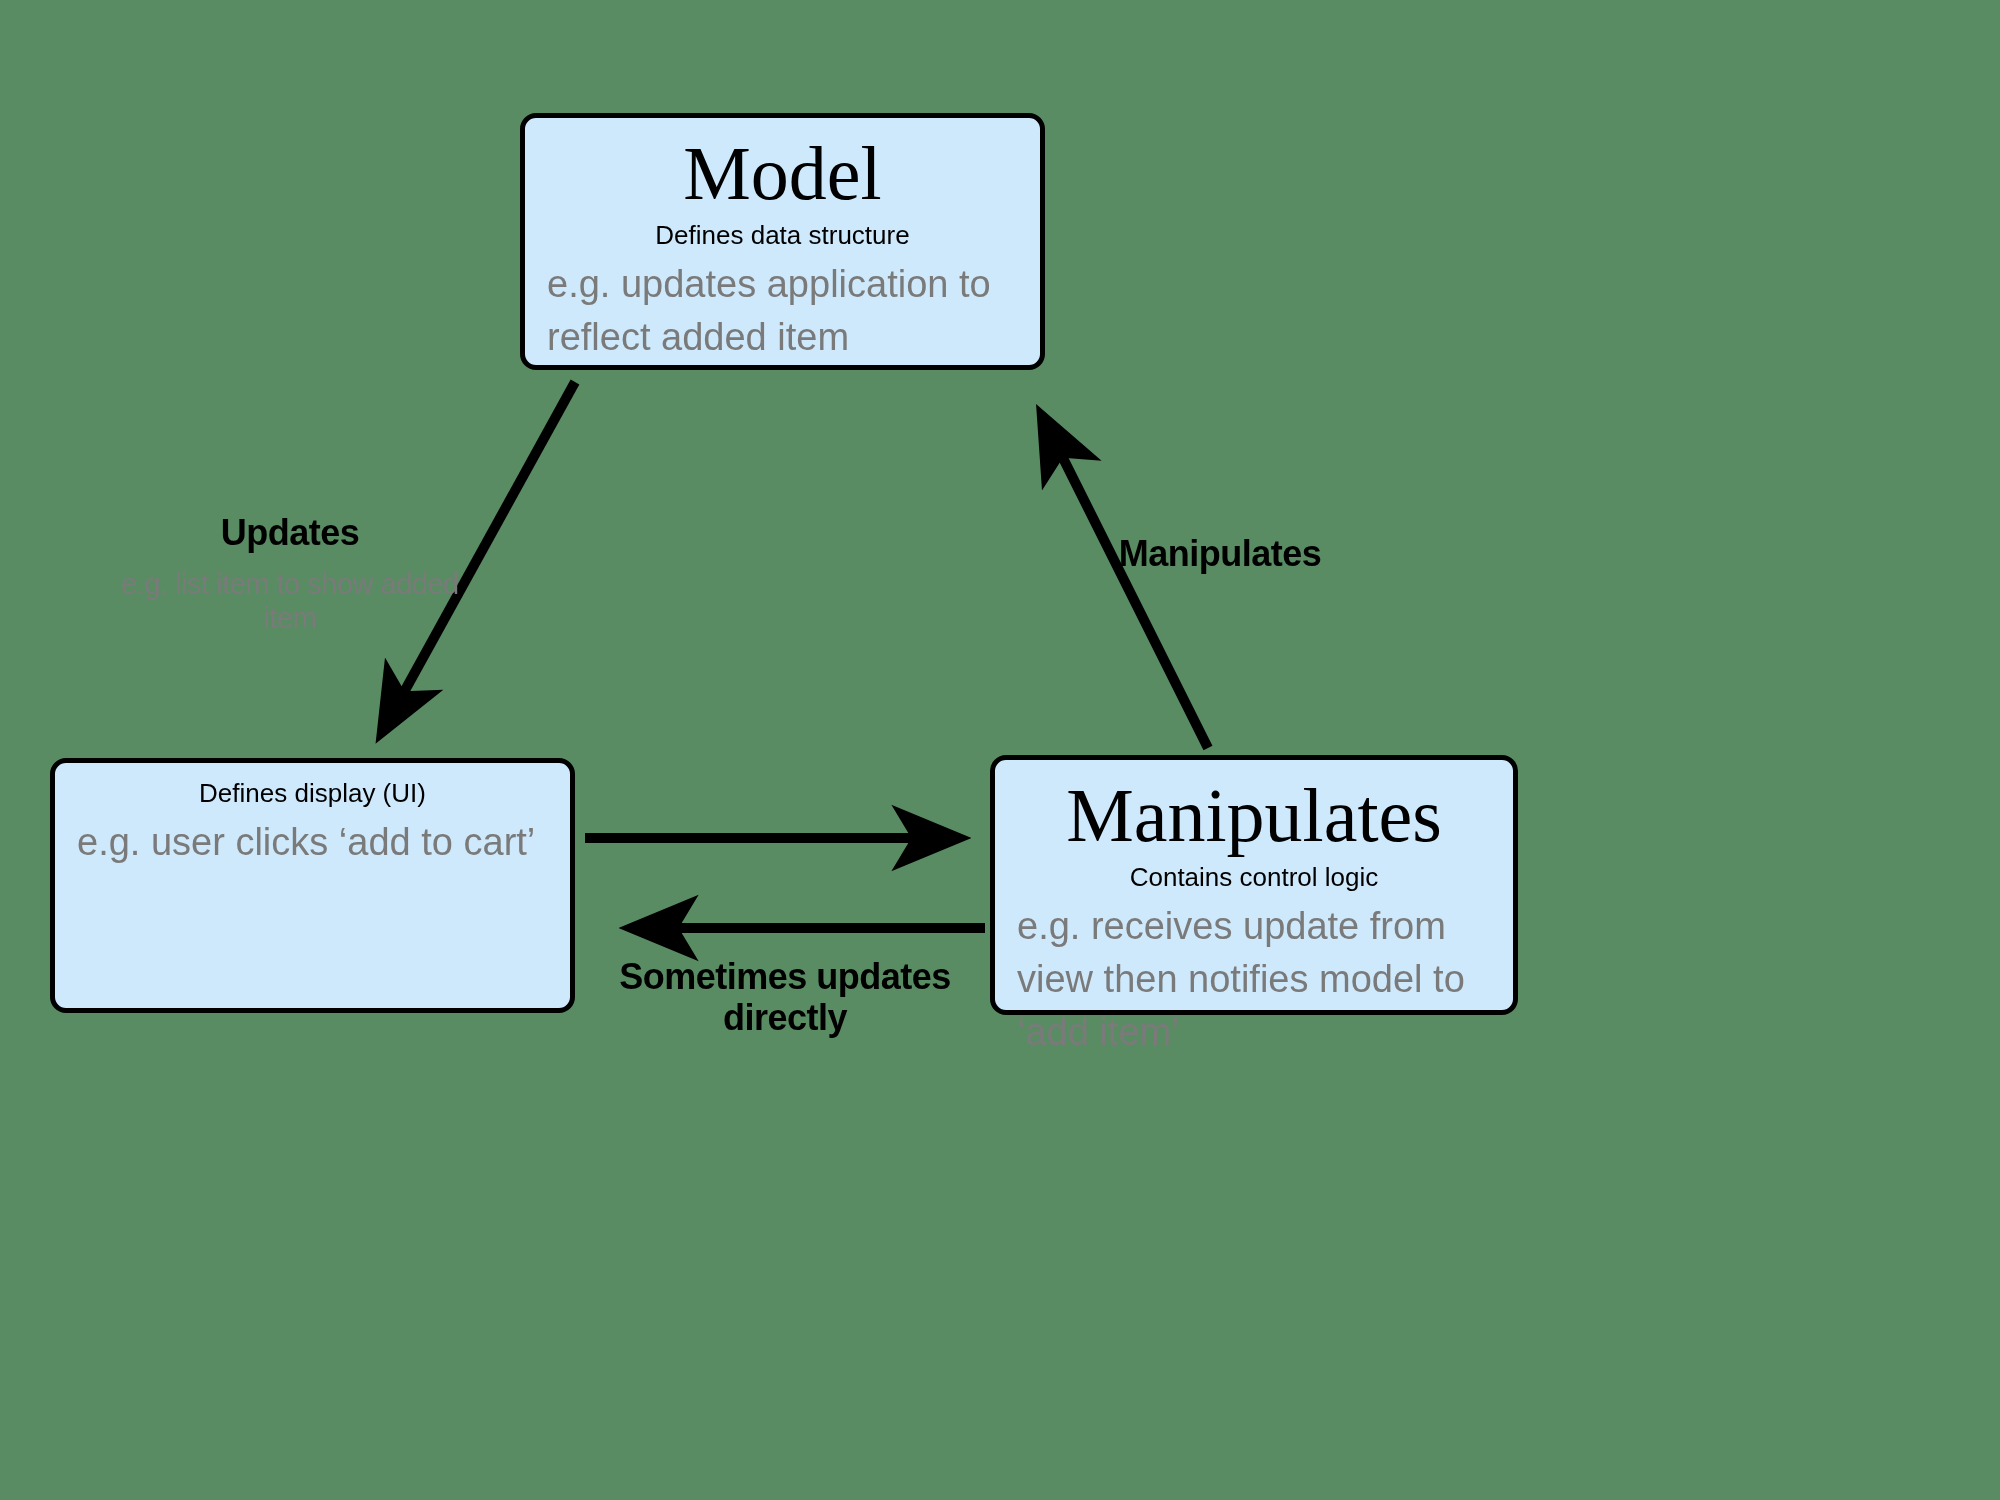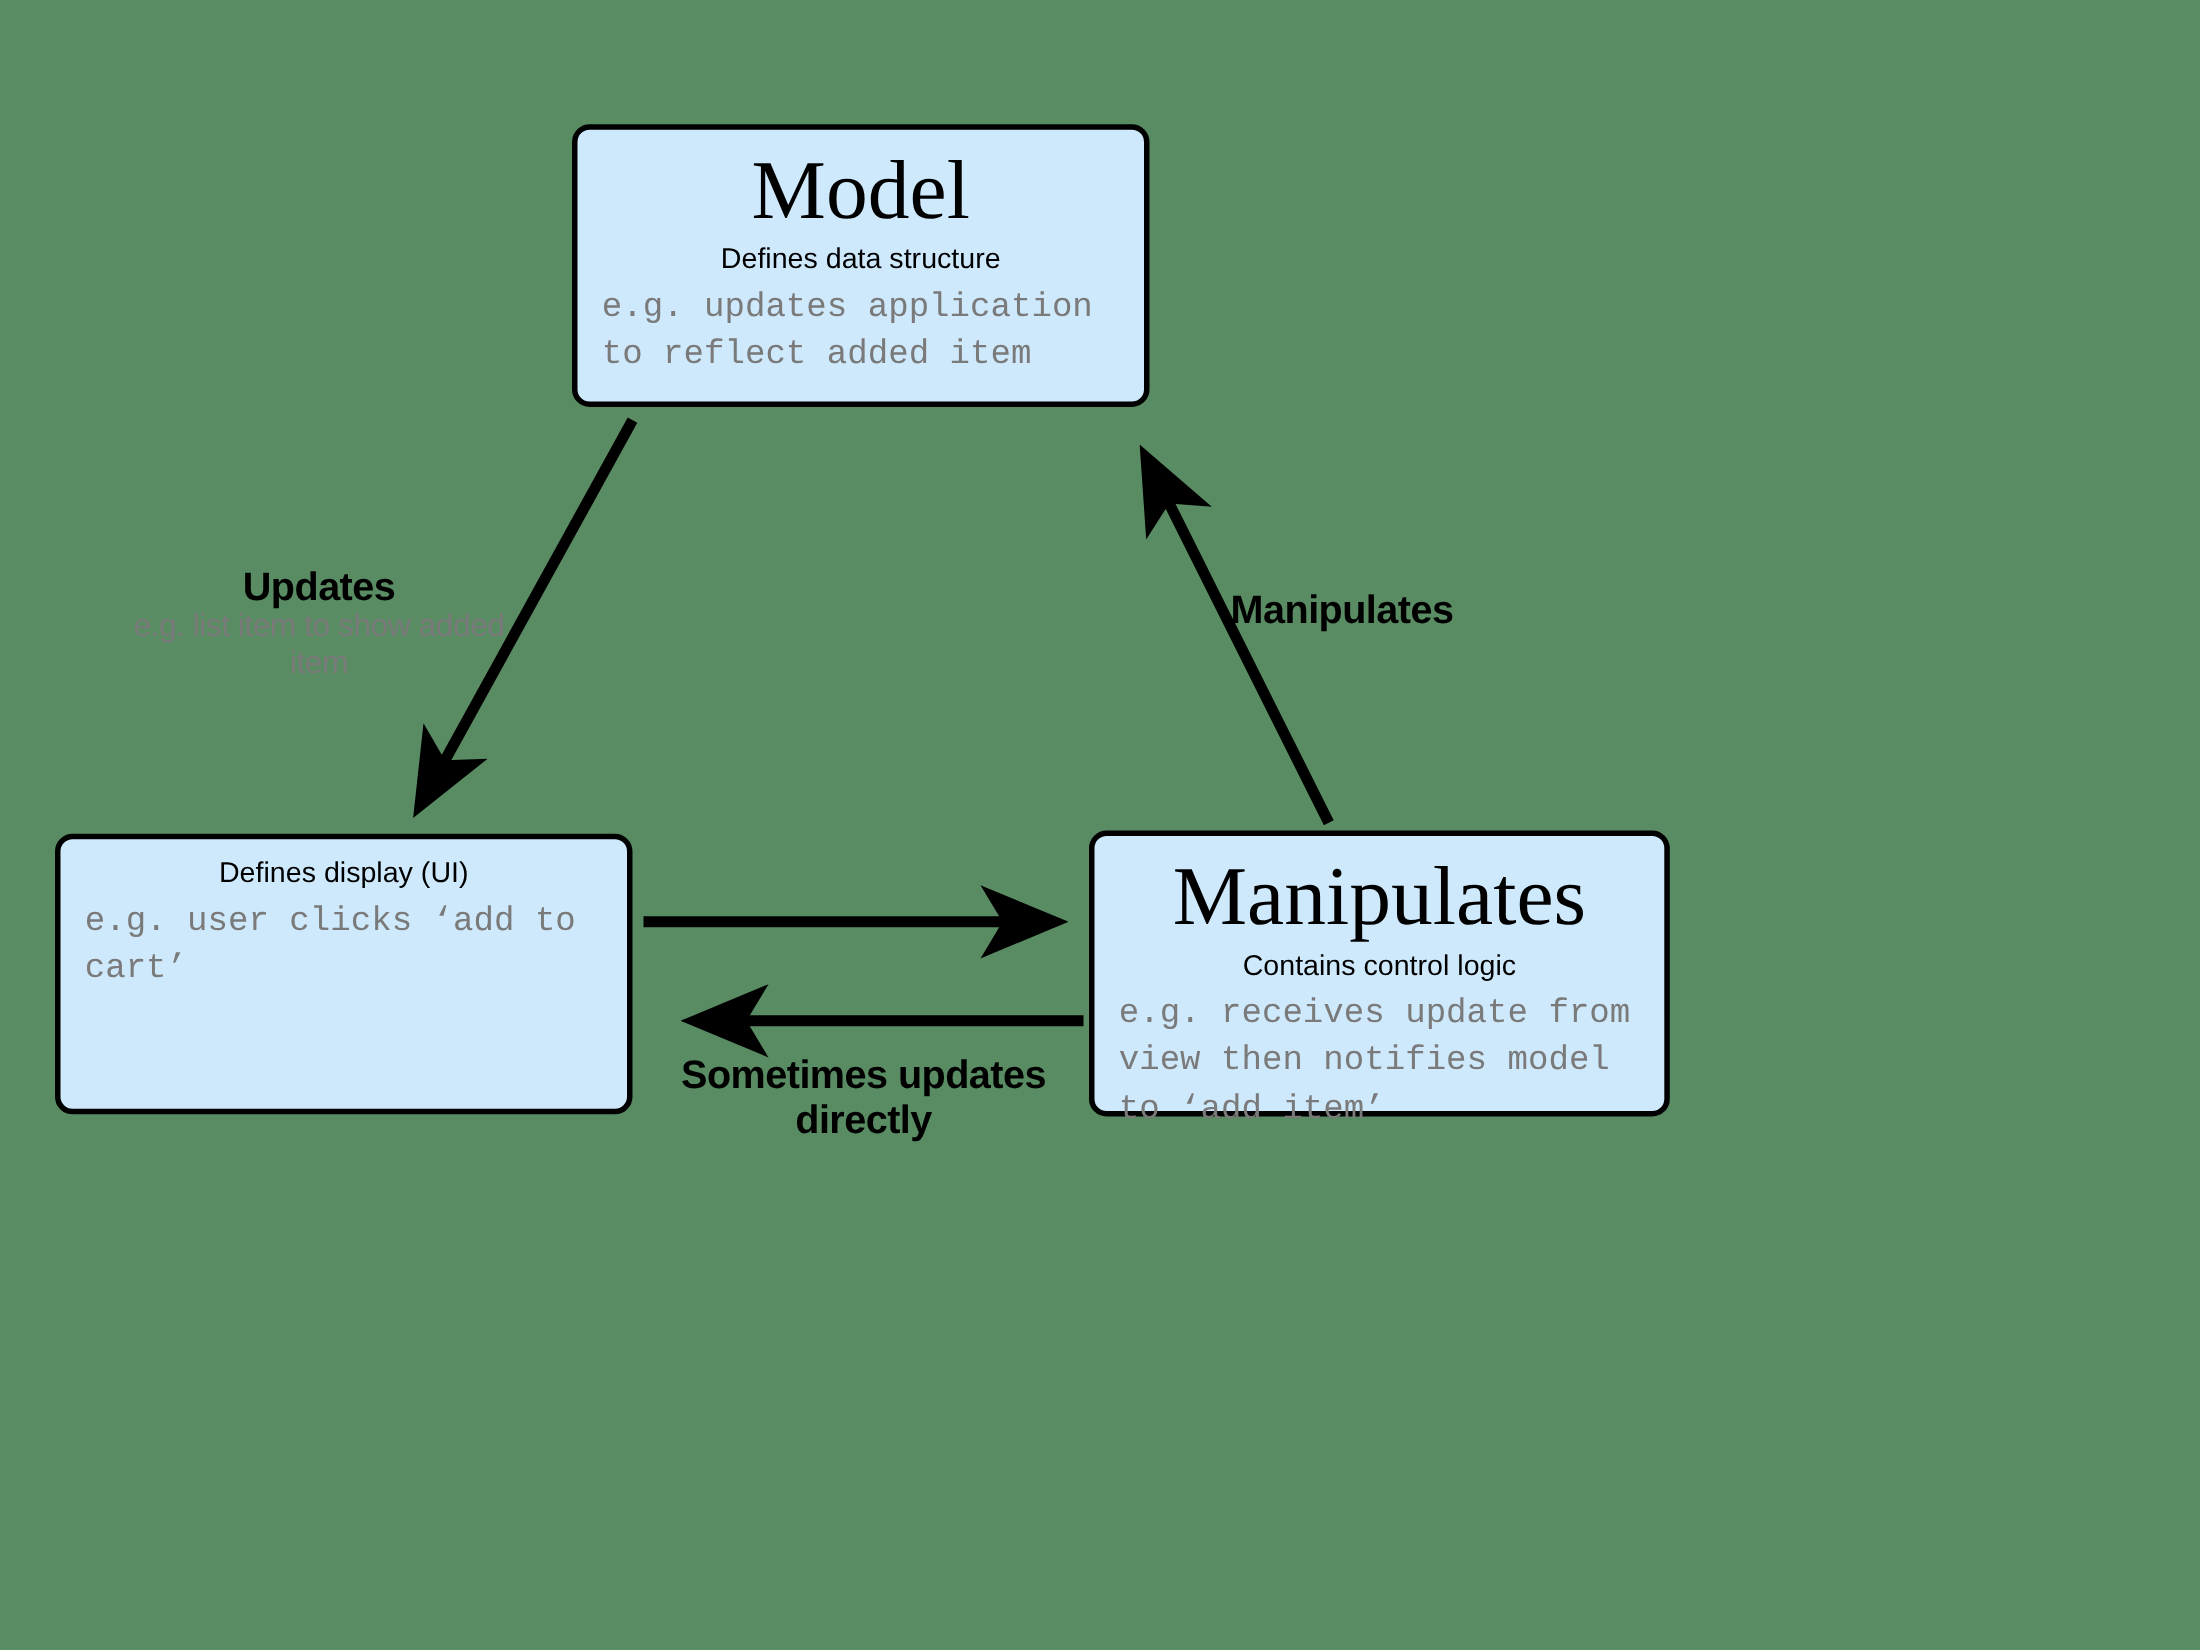--- a/index.html
+++ b/index.html
@@ -41,47 +41,46 @@
     color: var(--text-primary, #000000);
   }
   .node-sub {
     font-size: 26px;
     line-height: 1.25;
     text-align: center;
     color: var(--text-primary, #000000);
     margin-top: 2px;
   }
   .node-example {
-    font-size: 31px;
+    font-size: 38px;
     line-height: 1.4;
     color: var(--text-muted, #7a7a7a);
     margin-top: 6px;
     text-align: left;
-    font-family: Liberation Mono, monospace;
   }
   .node-view .node-example { text-align: left; }
   .node-model   { left: 520px;  top: 113px; width: 525px; height: 257px; }
   .node-view    { left: 50px;   top: 758px; width: 525px; height: 255px; }
   .node-controller { left: 990px; top: 755px; width: 528px; height: 260px; }
 
   .edge-label {
     position: absolute;
     color: var(--text-primary, #000000);
     font-size: 36px;
     font-weight: 600;
     letter-spacing: -0.5px;
     text-align: center;
     line-height: 1.15;
   }
   .edge-sublabel {
     font-size: 29px;
     font-weight: 400;
     letter-spacing: -0.5px;
     color: var(--text-muted, #7a7a7a);
-    margin-top: 0;
+    margin-top: 15px;
   }
   .label-updates          { left: 120px;  top: 512px; width: 340px; }
   .label-manipulates      { left: 1095px; top: 533px; width: 250px; }
   .label-sends-input      { left: 590px;  top: 762px; width: 390px; }
   .label-updates-directly { left: 585px;  top: 956px; width: 400px; }
 </style>
 </head>
 <body>
 
 <div class="stage">

